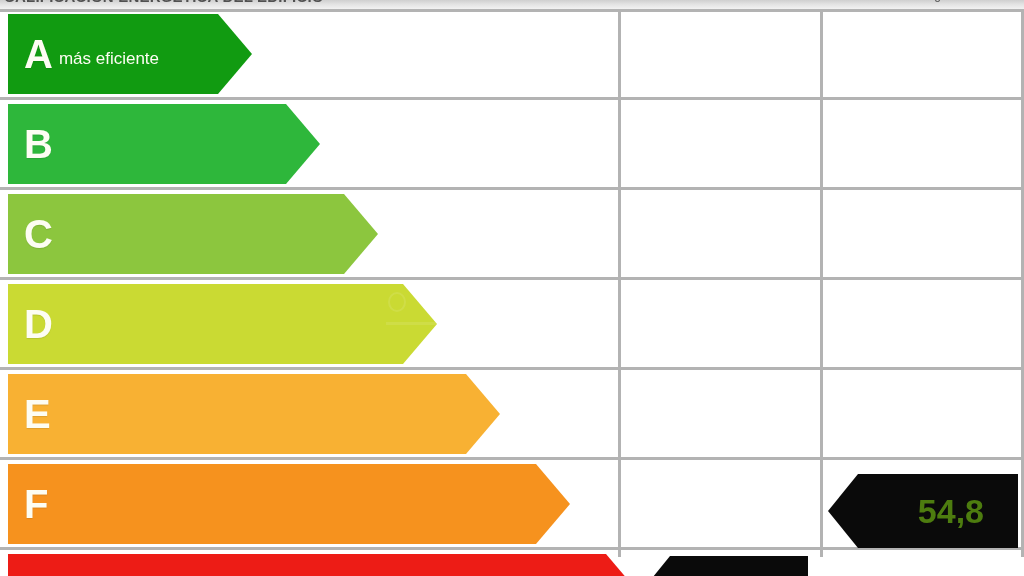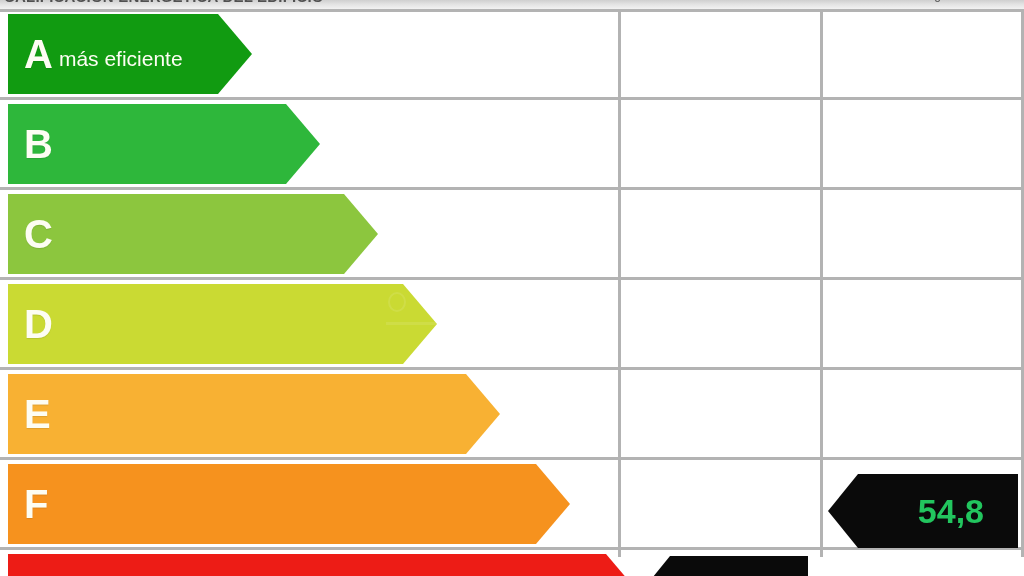--- a/index.html
+++ b/index.html
@@ -98,40 +98,40 @@
   }
   .bar .letter {
     font-size: 40px;
     font-weight: bold;
     color: #fdfdf3;
     margin-left: 16px;
     line-height: 1;
     text-shadow: 0 1px 1px rgba(0,0,0,.10);
   }
   .bar .sublabel {
-    font-size: 21px;
+    font-size: 17px;
     color: #fdfdf3;
     margin-left: 6px;
     margin-top: 9px;
     white-space: nowrap;
   }
 
   
   .value-badge {
     position: absolute;
     height: 74px;
     background: #0a0a0a;
     display: flex;
     align-items: center;
     justify-content: flex-end;
     -webkit-clip-path: polygon(30px 0, 100% 0, 100% 100%, 30px 100%, 0 50%);
     clip-path: polygon(30px 0, 100% 0, 100% 100%, 30px 100%, 0 50%);
   }
   .value-badge .value-text {
-    color: #22c55e;
+    color: #4d7c0f;
     font-size: 34px;
     font-weight: bold;
     margin-right: 34px;
     line-height: 1;
   }
 
   
   .artifact {
     position: absolute;
     pointer-events: none;

